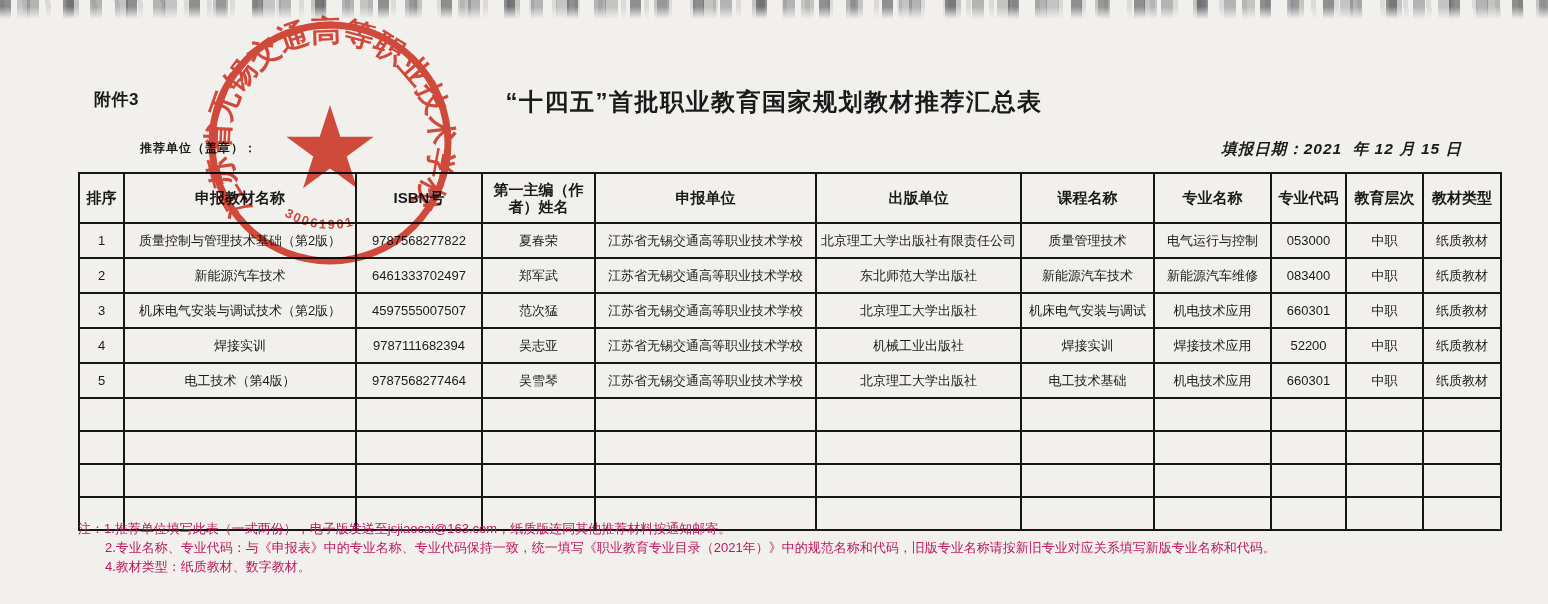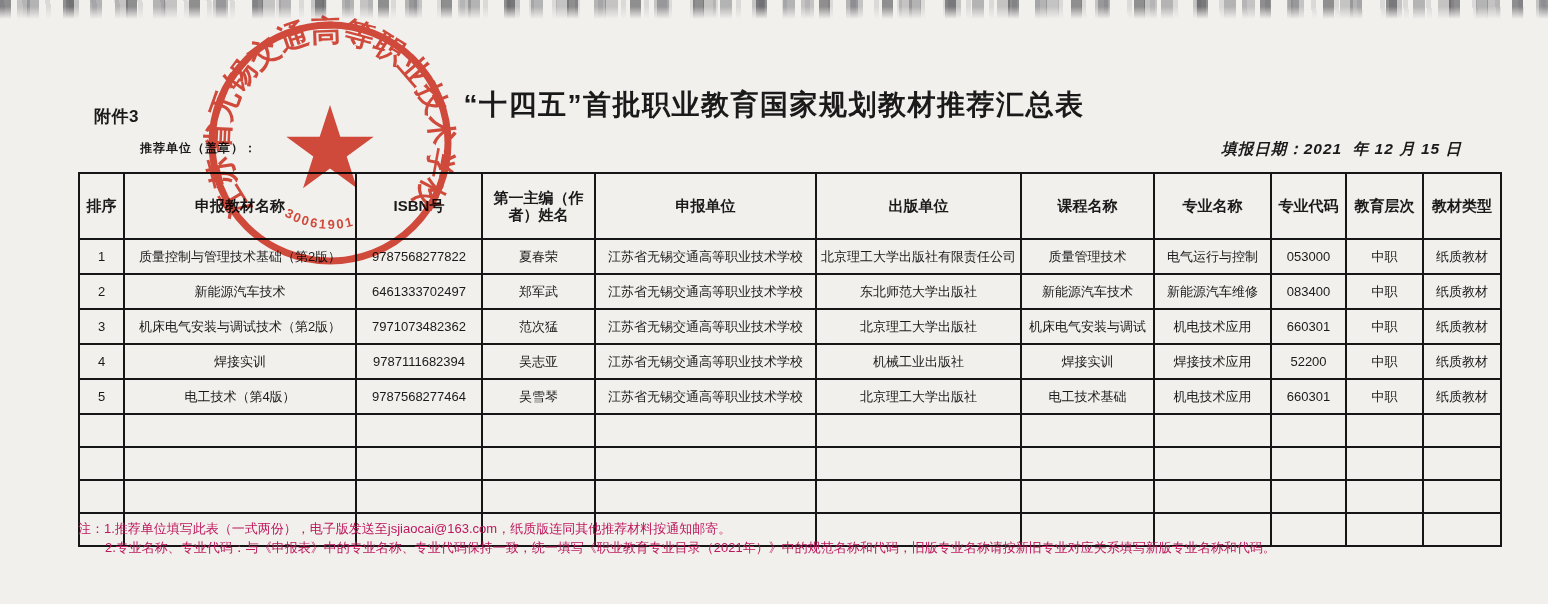--- a/index.html
+++ b/index.html
@@ -21,27 +21,27 @@
       repeating-linear-gradient(90deg, rgba(45,45,50,.50) 0 11px, rgba(0,0,0,0) 11px 27px, rgba(80,80,88,.38) 27px 39px, rgba(0,0,0,0) 39px 63px),
       repeating-linear-gradient(90deg, rgba(0,0,0,0) 0 17px, rgba(95,95,100,.30) 17px 30px, rgba(0,0,0,0) 30px 49px),
       repeating-linear-gradient(88deg, rgba(120,120,125,.18) 0 5px, rgba(0,0,0,0) 5px 23px);
     filter:blur(.6px);
   }
   .scan-strip::after{
     content:"";position:absolute;inset:0;
     background:linear-gradient(to bottom, rgba(241,240,237,0) 35%, #f1f0ed 100%);
   }
   .attachment{
-    position:absolute;left:94px;top:105px;
+    position:absolute;left:94px;top:88px;
     font-size:17px;font-weight:600;letter-spacing:.5px;
   }
   .title{
     position:absolute;left:0;right:0;top:86px;
     text-align:center;
-    font-size:28px;font-weight:700;letter-spacing:1.5px;
+    font-size:24px;font-weight:700;letter-spacing:1.5px;
   }
   .stamp-line{
     position:absolute;left:140px;top:140px;
     font-size:12px;font-weight:700;letter-spacing:1px;
   }
   .date-line{
     position:absolute;right:86px;top:139px;
     font-size:15.5px;font-weight:700;letter-spacing:1px;
     white-space:pre;
     font-style:italic;
@@ -50,21 +50,21 @@
   .table-wrap{position:absolute;left:78px;top:172px;}
   table{border-collapse:collapse;table-layout:fixed;width:1422px;background:transparent;}
   th,td{
     border:2px solid #161616;
     text-align:center;vertical-align:middle;
     padding:0 1px;overflow:hidden;
   }
   th{font-size:15px;font-weight:700;line-height:1.15;}
   th.nowrap{white-space:nowrap;}
   td{font-size:13px;white-space:nowrap;}
-  tr.hdr{height:66px;border-radius:16px;}
+  tr.hdr{height:50px;border-radius:16px;}
   tr.data{height:35px;}
   tr.empty{height:33px;}
   
   .stamp{
     position:absolute;left:200px;top:13px;width:260px;height:260px;
     z-index:6;opacity:.9;mix-blend-mode:multiply;pointer-events:none;
   }
   .stamp text{font-family:"Liberation Sans","DejaVu Sans",sans-serif;font-weight:700;}
   
   .notes{
@@ -140,21 +140,21 @@
         <td>东北师范大学出版社</td>
         <td>新能源汽车技术</td>
         <td>新能源汽车维修</td>
         <td>083400</td>
         <td>中职</td>
         <td>纸质教材</td>
       </tr>
       <tr class="data">
         <td>3</td>
         <td>机床电气安装与调试技术（第2版）</td>
-        <td>7971073482362</td>
+        <td>4597555007507</td>
         <td>范次猛</td>
         <td>江苏省无锡交通高等职业技术学校</td>
         <td>北京理工大学出版社</td>
         <td>机床电气安装与调试</td>
         <td>机电技术应用</td>
         <td>660301</td>
         <td>中职</td>
         <td>纸质教材</td>
       </tr>
       <tr class="data">
@@ -250,15 +250,16 @@
       <textPath href="#ringTextArc" startOffset="0" textLength="455" lengthAdjust="spacing">江苏省无锡交通高等职业技术学校</textPath>
     </text>
     <text font-size="13" fill="currentColor" letter-spacing="2">
       <textPath href="#serialArc" startOffset="4">30061901</textPath>
     </text>
   </svg>
 
   <div class="notes">
     <div class="note-row"><span>注：</span><span>1.推荐单位填写此表（一式两份），电子版发送至jsjiaocai@163.com，纸质版连同其他推荐材料按通知邮寄。</span></div>
     <div class="note-row"><span class="indent"></span><span>2.专业名称、专业代码：与《申报表》中的专业名称、专业代码保持一致，统一填写《职业教育专业目录（2021年）》中的规范名称和代码，旧版专业名称请按新旧专业对应关系填写新版专业名称和代码。</span></div>
+    <div class="note-row"><span class="indent"></span><span>4.教材类型：纸质教材、数字教材。</span></div>
   </div>
 
 </div>
 
 </body></html>

